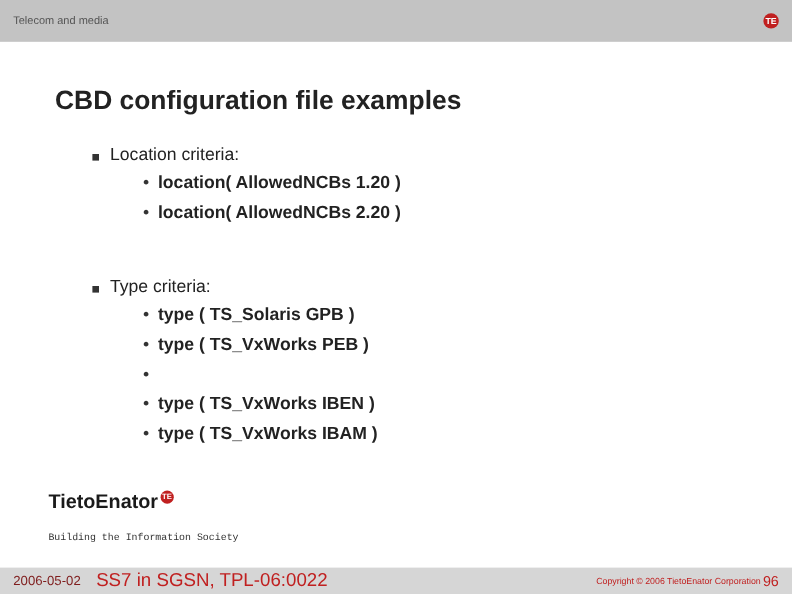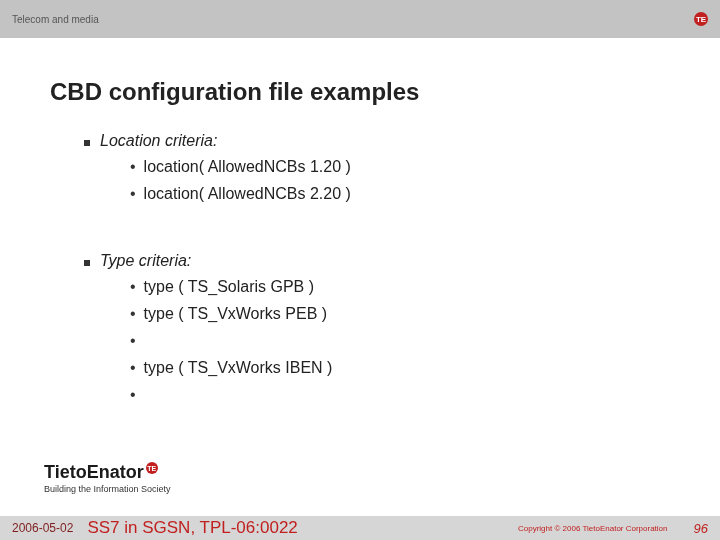--- a/index.html
+++ b/index.html
@@ -55,38 +55,38 @@
       width: 6px;
       height: 6px;
       background: #333;
       margin-right: 10px;
       margin-top: 8px;
       flex-shrink: 0;
     }
     .section-label {
       font-size: 16px;
       color: #222;
-      font-style: italic;
     }
     .item-row {
       display: flex;
       align-items: flex-start;
       padding-left: 80px;
       margin-bottom: 5px;
     }
     .dot-bullet {
       font-size: 16px;
       color: #333;
       margin-right: 8px;
       line-height: 22px;
     }
     .item-label {
       font-size: 16px;
       color: #222;
       line-height: 22px;
+      font-weight: bold;
     }
     .section-gap {
       height: 42px;
     }
     .brand-block {
       position: absolute;
       left: 44px;
       bottom: 46px;
     }
     .brand-name {
@@ -106,21 +106,22 @@
       justify-content: center;
       color: #fff;
       font-size: 7px;
       font-weight: bold;
       margin-left: 2px;
       margin-top: 0px;
     }
     .brand-tag {
       font-size: 9px;
       color: #333;
-      margin-top: 1px;
+      margin-top: 17px;
+      font-family: Liberation Mono, monospace;
     }
     .footer {
       position: absolute;
       left: 0;
       bottom: 0;
       width: 100%;
       height: 24px;
       background: #d6d6d6;
       display: flex;
       align-items: center;
@@ -132,26 +133,25 @@
       margin-right: 14px;
     }
     .footer-ref {
       font-size: 17px;
       color: #c02020;
     }
     .footer-copy {
       font-size: 8px;
       color: #c02020;
       margin-left: auto;
-      margin-right: 26px;
+      margin-right: 2px;
     }
     .footer-page {
       font-size: 13px;
       color: #c02020;
-      font-style: italic;
     }
   </style>
 </head>
 <body>
 
 <div class="topbar">
   <span class="topbar-label">Telecom and media</span>
   <span class="topbar-icon">TE</span>
 </div>
 
@@ -187,20 +187,21 @@
   </div>
   <div class="item-row">
     <span class="dot-bullet">•</span>
   </div>
   <div class="item-row">
     <span class="dot-bullet">•</span>
     <span class="item-label">type ( TS_VxWorks IBEN )</span>
   </div>
   <div class="item-row">
     <span class="dot-bullet">•</span>
+    <span class="item-label">type ( TS_VxWorks IBAM )</span>
   </div>
 </div>
 
 <div class="brand-block">
   <div class="brand-name">
     <span>TietoEnator</span>
     <span class="brand-dot">TE</span>
   </div>
   <div class="brand-tag">Building the Information Society</div>
 </div>

